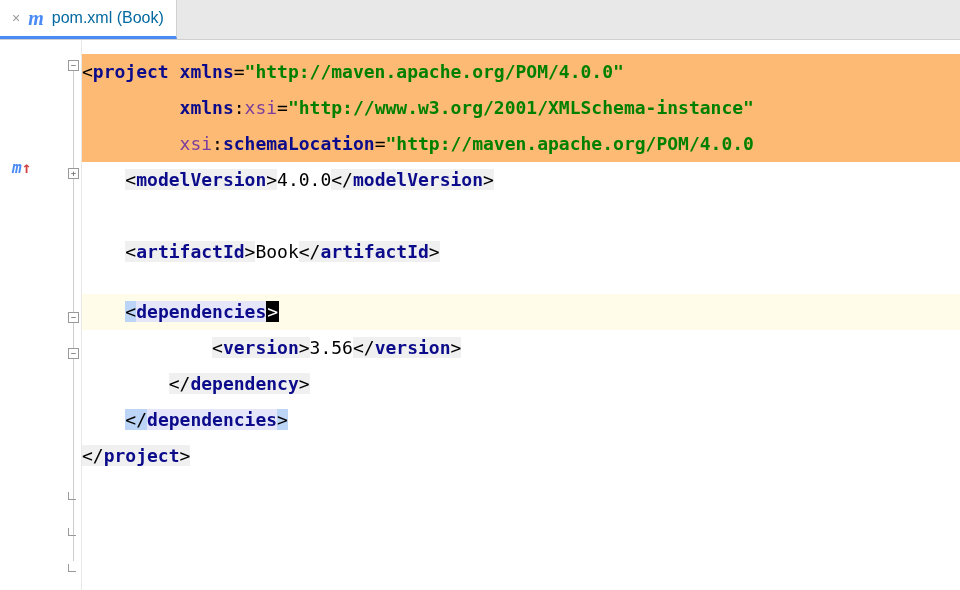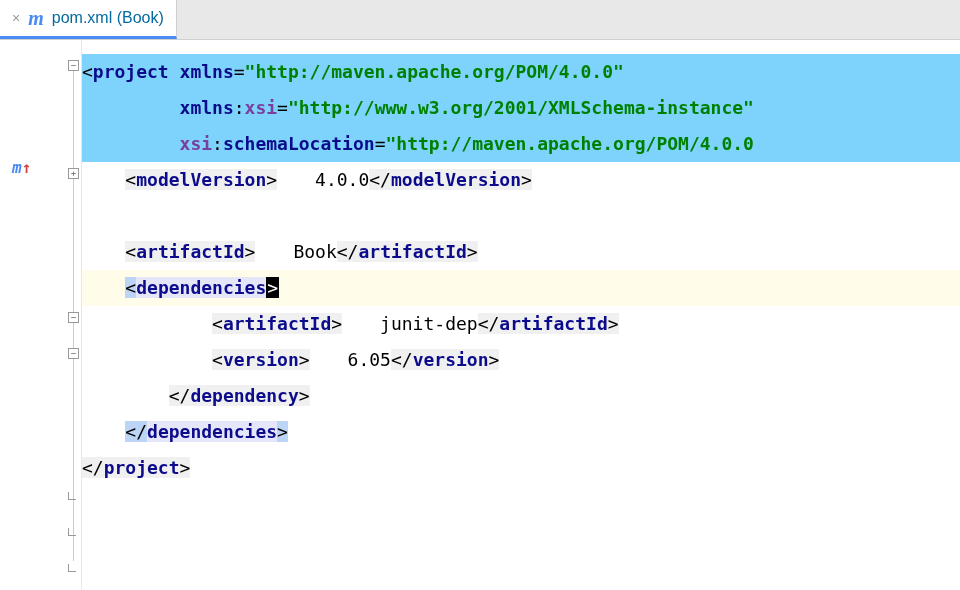--- a/index.html
+++ b/index.html
@@ -108,32 +108,33 @@
     .code-line {
       height: 36px;
       line-height: 36px;
       white-space: pre;
       position: relative;
     }
     .hl-bg {
       background: #f0f0f0;
     }
     .hl-project-block {
-      background: #7dd3fc;
+      background: #fdba74;
     }
     .hl-current-line {
       background: #fffcea;
+      margin-top: 24px;
     }
     .bracket { color: #000; }
     .tag { color: #0b0b8b; font-weight: bold; }
     .attr-ns { color: #0b0b8b; font-weight: bold; }
-    .attr-prefix { color: #7a3e9d; font-weight: bold; }
+    .attr-prefix { color: #7a3e9d; font-weight: normal; }
     .attr-local { color: #0b0b8b; font-weight: bold; }
     .attr-val { color: #008000; font-weight: bold; }
-    .text-content { color: #000; padding-left: 38px; }
+    .text-content { color: #000; }
     .folded-dots {
       background: #e8e8e8;
       color: #666;
       border: 1px solid #ccc;
       border-radius: 3px;
       padding: 0 2px;
       font-size: 15px;
     }
     .cursor-block {
       background: #000;
@@ -187,23 +188,22 @@
     <div class="code-line">    <span class="hl-bg"><span class="bracket">&lt;</span><span class="tag">modelVersion</span><span class="bracket">&gt;</span></span><span class="text-content">4.0.0</span><span class="hl-bg"><span class="bracket">&lt;/</span><span class="tag">modelVersion</span><span class="bracket">&gt;</span></span></div>
 
     <div class="code-line"> </div>
 
     <div class="code-line">    <span class="hl-bg"><span class="bracket">&lt;</span><span class="tag">artifactId</span><span class="bracket">&gt;</span></span><span class="text-content">Book</span><span class="hl-bg"><span class="bracket">&lt;/</span><span class="tag">artifactId</span><span class="bracket">&gt;</span></span></div>
 
     <div class="code-line hl-current-line">    <span class="match-highlight"><span class="bracket">&lt;</span></span><span class="match-highlight-tag"><span class="tag">dependencies</span></span><span class="cursor-block">&gt;</span></div>
 
 
 
-    <div class="code-line">            <span class="hl-bg"><span class="bracket">&lt;</span><span class="tag">artifactId</span><span class="bracket">&gt;</span></span><span class="text-content">junit-dep</span><span class="hl-bg"><span class="bracket">&lt;/</span><span class="tag">artifactId</span><span class="bracket">&gt;</span></span></div>
-
-    <div class="code-line">            <span class="hl-bg"><span class="bracket">&lt;</span><span class="tag">version</span><span class="bracket">&gt;</span></span><span class="text-content">6.05</span><span class="hl-bg"><span class="bracket">&lt;/</span><span class="tag">version</span><span class="bracket">&gt;</span></span></div>
+
+    <div class="code-line">            <span class="hl-bg"><span class="bracket">&lt;</span><span class="tag">version</span><span class="bracket">&gt;</span></span><span class="text-content">3.56</span><span class="hl-bg"><span class="bracket">&lt;/</span><span class="tag">version</span><span class="bracket">&gt;</span></span></div>
 
     <div class="code-line">        <span class="hl-bg"><span class="bracket">&lt;/</span><span class="tag">dependency</span><span class="bracket">&gt;</span></span></div>
 
     <div class="code-line">    <span class="match-highlight"><span class="bracket">&lt;/</span></span><span class="match-highlight-tag"><span class="tag">dependencies</span></span><span class="match-highlight"><span class="bracket">&gt;</span></span></div>
 
     <div class="code-line"><span class="hl-bg"><span class="bracket">&lt;/</span><span class="tag">project</span><span class="bracket">&gt;</span></span></div>
   </div>
 </div>
 
 </body></html>

